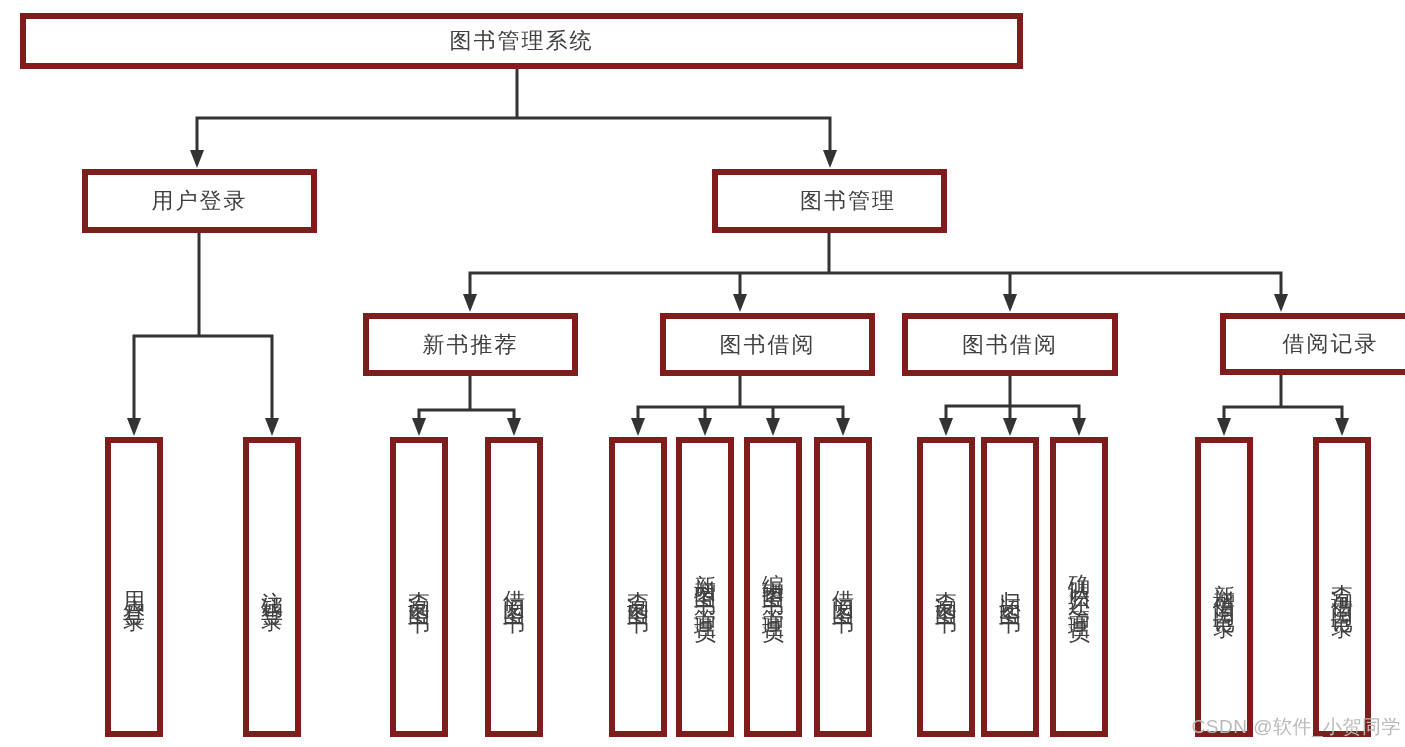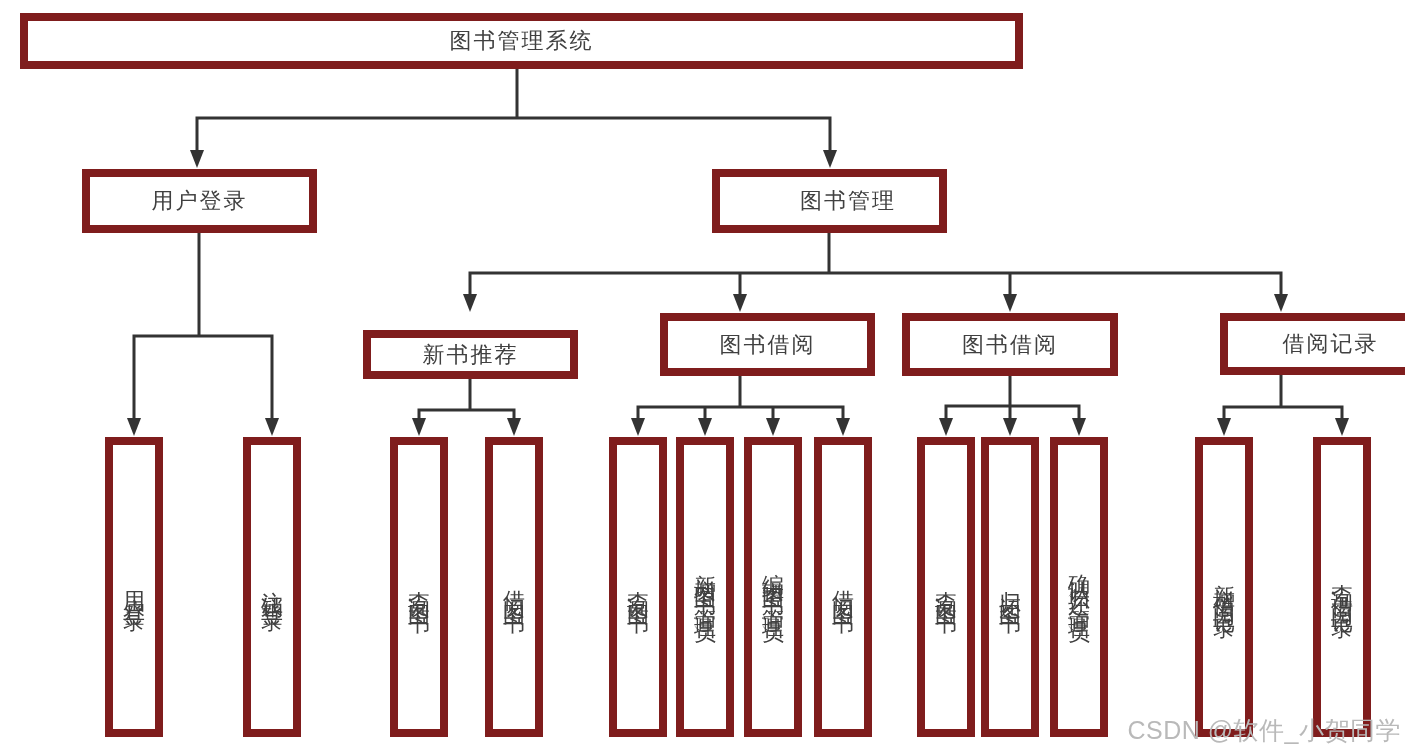--- a/index.html
+++ b/index.html
@@ -13,21 +13,21 @@
   }
   #connectors {
     position: absolute;
     left: 0; top: 0;
     width: 1405px; height: 747px;
   }
   .box {
     position: absolute;
     box-sizing: border-box;
     background: #ffffff;
-    border: 8px solid #7f1d1d;
+    border: 6px solid #7f1d1d;
     display: flex;
     align-items: center;
     justify-content: center;
     color: #404040;
   }
   .hbox .lbl {
     font-size: 22px;
     letter-spacing: 2px;
     white-space: nowrap;
   }
@@ -40,21 +40,21 @@
     writing-mode: vertical-rl;
     text-orientation: mixed;
     font-size: 22px;
     line-height: 1.1;
     letter-spacing: 7px;
   }
   .watermark {
     position: absolute;
     top: 714px;
     right: 4px;
-    font-size: 25px;
+    font-size: 19px;
     color: #b9b9b9;
     letter-spacing: 0.5px;
     white-space: nowrap;
     z-index: 5;
   }
 </style>
 </head>
 <body>
 
 <div id="canvas">
@@ -103,21 +103,21 @@
     <span class="lbl">图书管理系统</span>
   </div>
 
   <div class="box hbox" style="left:82px; top:169px; width:235px; height:64px;">
     <span class="lbl">用户登录</span>
   </div>
   <div class="box hbox" style="left:712px; top:169px; width:235px; height:64px;padding-left:37px;">
     <span class="lbl">图书管理</span>
   </div>
 
-  <div class="box hbox" style="left:363px; top:330px; width:215px; height:49px;">
+  <div class="box hbox" style="left:363px; top:313px; width:215px; height:63px;">
     <span class="lbl">新书推荐</span>
   </div>
   <div class="box hbox" style="left:633px; top:313px; width:215px; height:63px;margin-left:27px;">
     <span class="lbl">图书借阅</span>
   </div>
   <div class="box hbox" style="left:902px; top:313px; width:216px; height:63px;">
     <span class="lbl">图书借阅</span>
   </div>
   <div class="box hbox" style="left:1172px; top:313px; width:221px; height:62px;margin-left:48px;">
     <span class="lbl">借阅记录</span>

